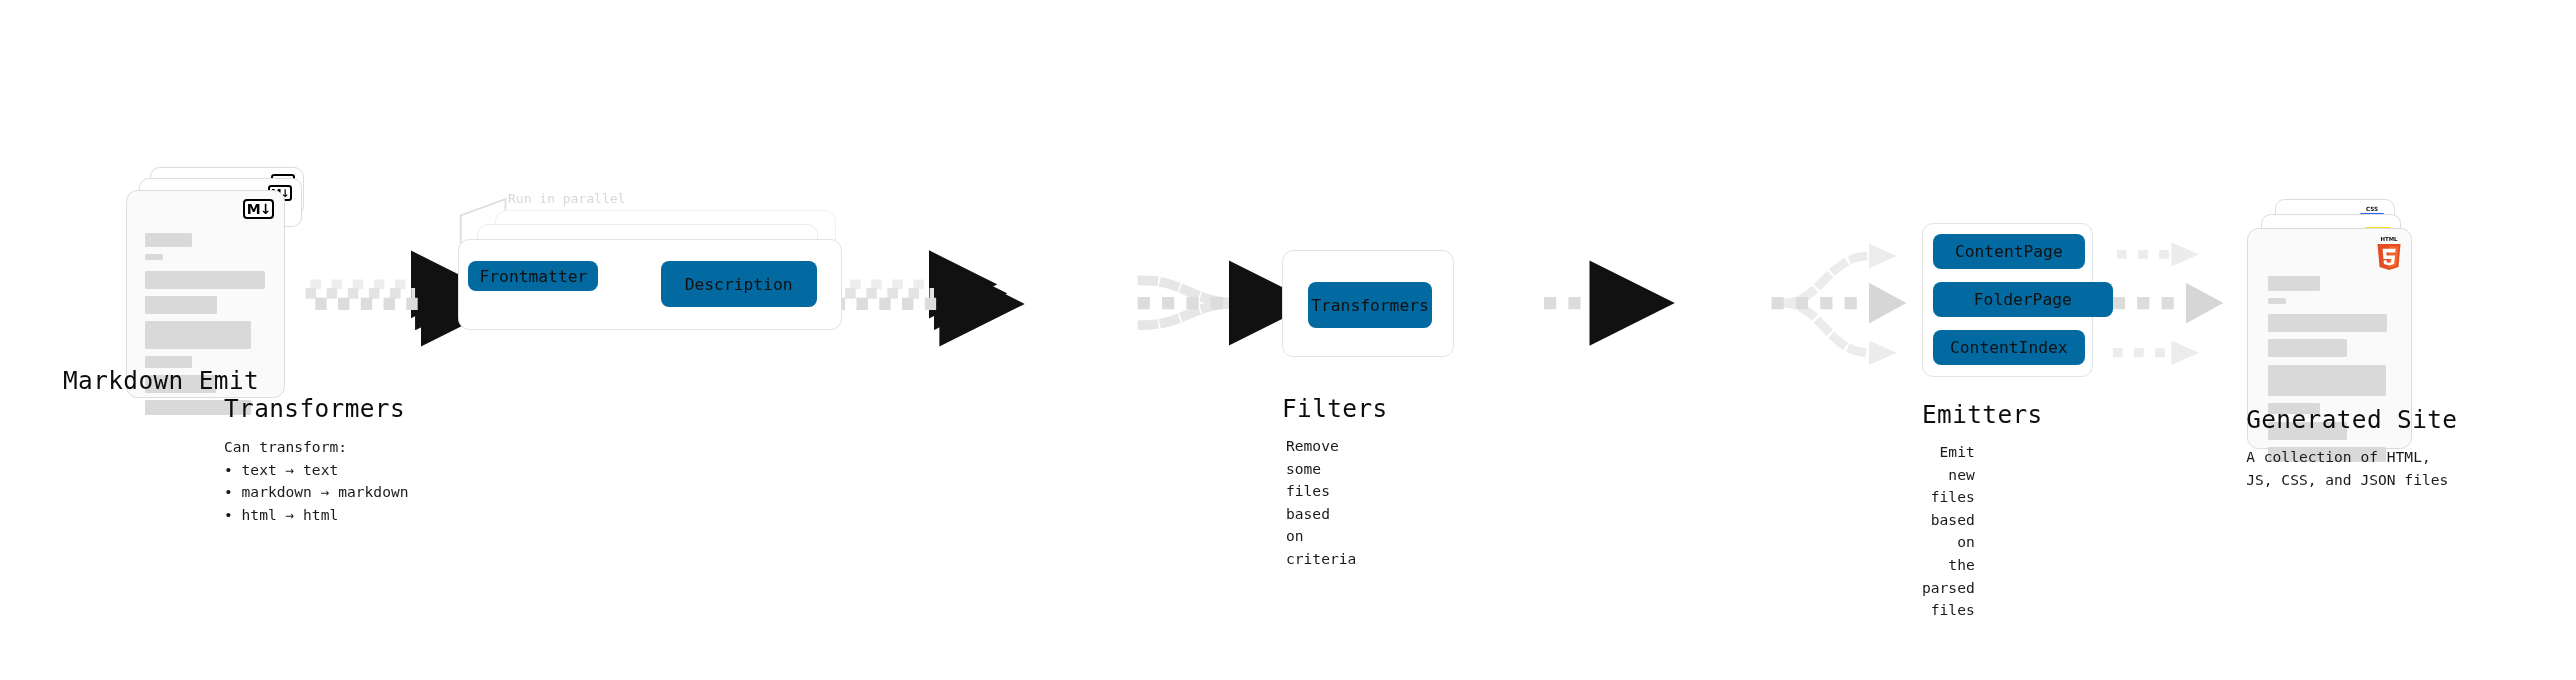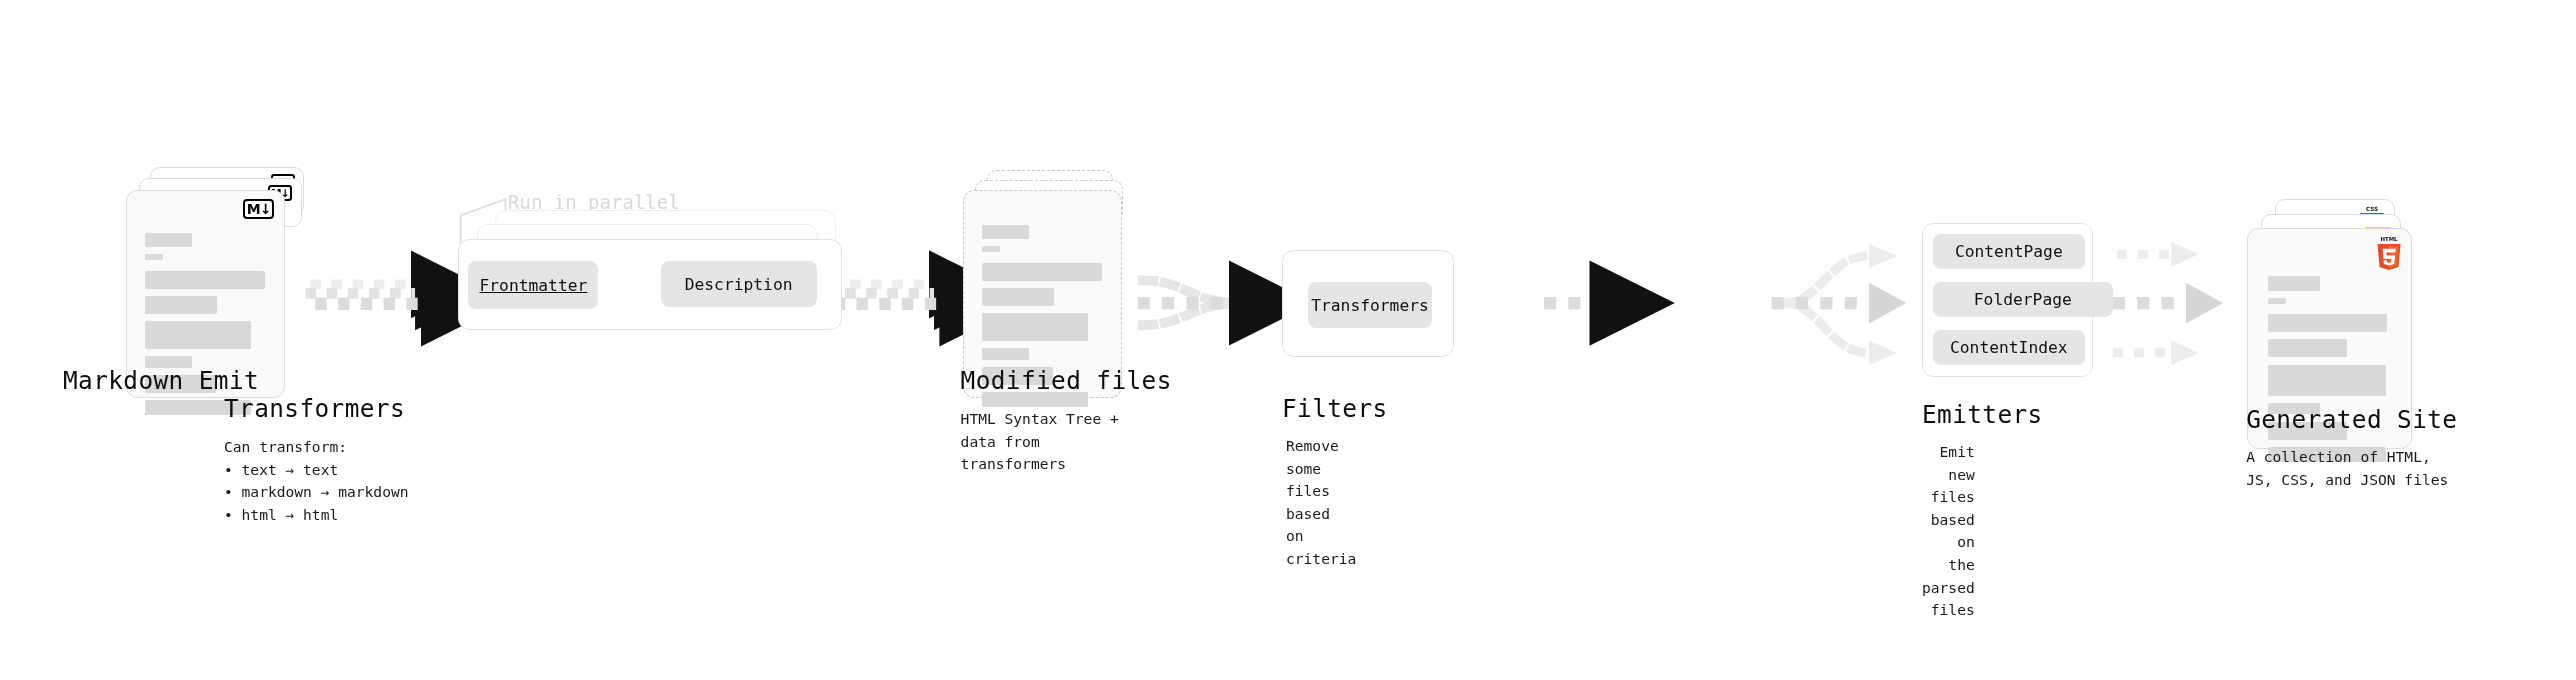--- a/index.html
+++ b/index.html
@@ -110,35 +110,35 @@
   
   .procbox {
     position: absolute;
     border: 1.3px solid #e2e2e2;
     border-radius: 11.4px;
     background: #ffffff;
     box-sizing: border-box;
   }
   .pill {
     position: absolute;
-    background: #e5e5e5;
+    background: #0369a1;
     border-radius: 8.1px;
     display: flex; align-items: center; justify-content: center;
     font-family: "DejaVu Sans Mono", "Liberation Mono", monospace;
     font-size: 16.3px;
     color: #111111;
     white-space: nowrap;
     box-sizing: border-box;
   }
   .pill.ghost { background: #e6e6e6; }
 
   .runlabel {
     position: absolute;
     font-family: "DejaVu Sans Mono", "Liberation Mono", monospace;
-    font-size: 19px;
+    font-size: 13px;
     color: #d8d8d8;
     white-space: nowrap;
   }
 
   svg.overlay {
     position: absolute; left: 0; top: 0;
     width: 2576px; height: 681px;
     pointer-events: none;
   }
 </style>
@@ -259,55 +259,31 @@
     <svg style="position:absolute; left:0; top:0; width:390px; height:163px;" viewBox="0 0 480 200" width="390" height="163">
       <line x1="230" y1="69" x2="268" y2="69" stroke="#ececec" stroke-width="2.5"></line>
       <polygon points="268,64 279,69 268,74" fill="#ececec"></polygon>
       <line x1="226" y1="87" x2="264" y2="87" stroke="#e6e6e6" stroke-width="2.5"></line>
       <polygon points="264,82 275,87 264,92" fill="#e6e6e6"></polygon>
       <line x1="210" y1="106" x2="255" y2="106" stroke="#dedede" stroke-width="2.5"></line>
       <polygon points="255,100 268,106 255,112" fill="#dedede"></polygon>
     </svg>
 
     <div class="procbox" style="left:14.6px; top:44px; width:384px; height:91px;">
-      <div class="pill" style="left:9.8px; top:21px; width:130px; height:48px;text-decoration:underline;">Frontmatter</div>
+      <div class="pill" style="left:9.8px; top:21px; width:130px; height:30px;">Frontmatter</div>
       <div class="pill" style="left:202px; top:21px; width:156px; height:46px;">Description</div>
     </div>
 
     <div class="stage-title" style="position:absolute; left:-219px; top:199px;">Transformers</div>
     <div class="stage-sub" style="position:absolute; left:-219px; top:241px;">Can transform:
 • text → text
 • markdown → markdown
 • html → html</div>
   </div>
 
-  <div class="stage" style="left:963px; top:167px;">
-    <div class="doc-stack" style="width:187px; height:260px;">
-
-      <div class="doc dashed back2" style="left:23.6px; top:3.3px; width:126px; height:41px; border-radius:9.8px;"></div>
-      <div class="doc dashed back1" style="left:12.2px; top:13px; width:148px; height:41px; border-radius:9.8px;"></div>
-
-      <div class="doc dashed front" style="left:0px; top:23px; width:159px; height:208px;">
-        <div class="bars" style="top:34px;">
-          <div class="bar" style="width:47px;  height:14px;"></div>
-          <div class="bar" style="width:18px;  height:5.7px; margin-bottom:10.6px;"></div>
-          <div class="bar" style="width:120px; height:18px;"></div>
-          <div class="bar" style="width:72px;  height:18px;"></div>
-          <div class="bar" style="width:106px; height:28px;"></div>
-          <div class="bar" style="width:47px;  height:11.4px;"></div>
-          <div class="bar" style="width:71px;  height:18px;"></div>
-          <div class="bar" style="width:106px; height:14.6px;"></div>
-        </div>
-      </div>
-    </div>
-
-    <div class="stage-title" style="position:absolute; left:-2.4px; top:199px;">Modified files</div>
-    <div class="stage-sub" style="position:absolute; left:-2.4px; top:241px;">HTML Syntax Tree +
-data from transformers</div>
-  </div>
 
   <div class="stage" style="left:1282px; top:250px;">
     <div class="procbox" style="left:0px; top:0px; width:172px; height:107px;">
       <div class="pill" style="left:25px; top:31px; width:124px; height:46px;">Transformers</div>
     </div>
 
     <div class="stage-title" style="position:absolute; left:0px; top:144px;">Filters</div>
     <div class="stage-sub" style="position:absolute; left:4px; top:185px;">Remove some files based
 on criteria</div>
   </div>

